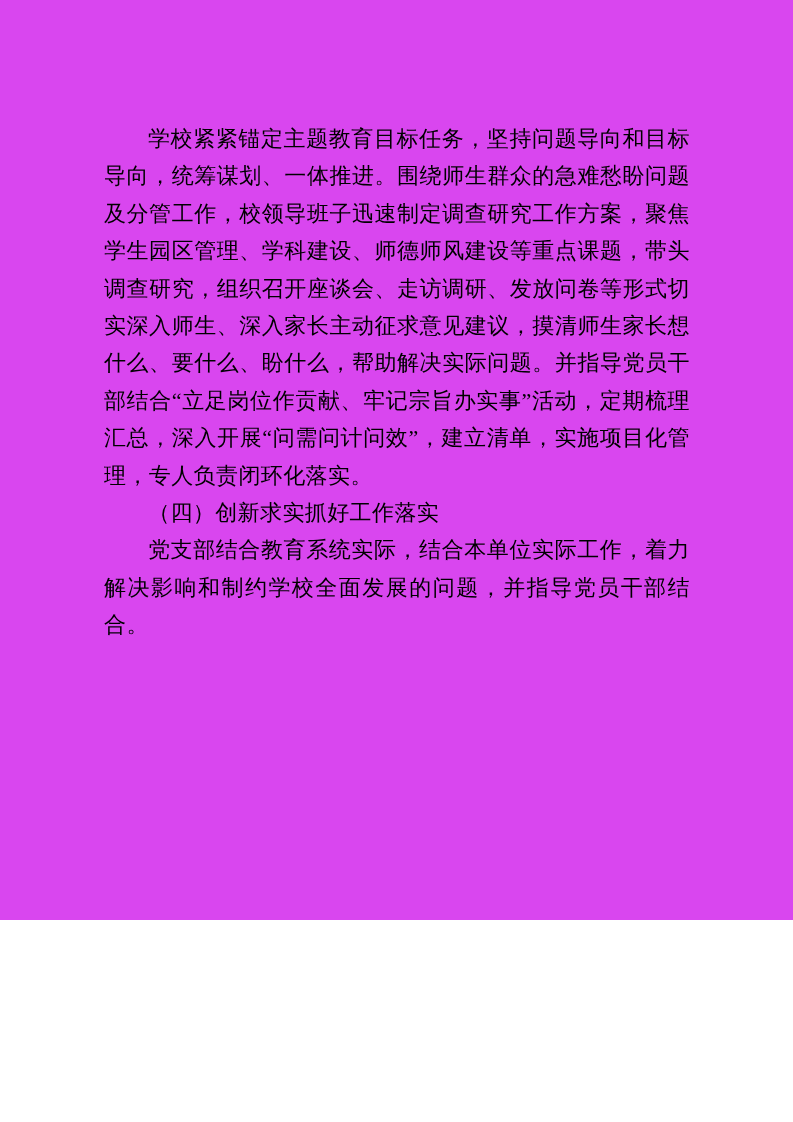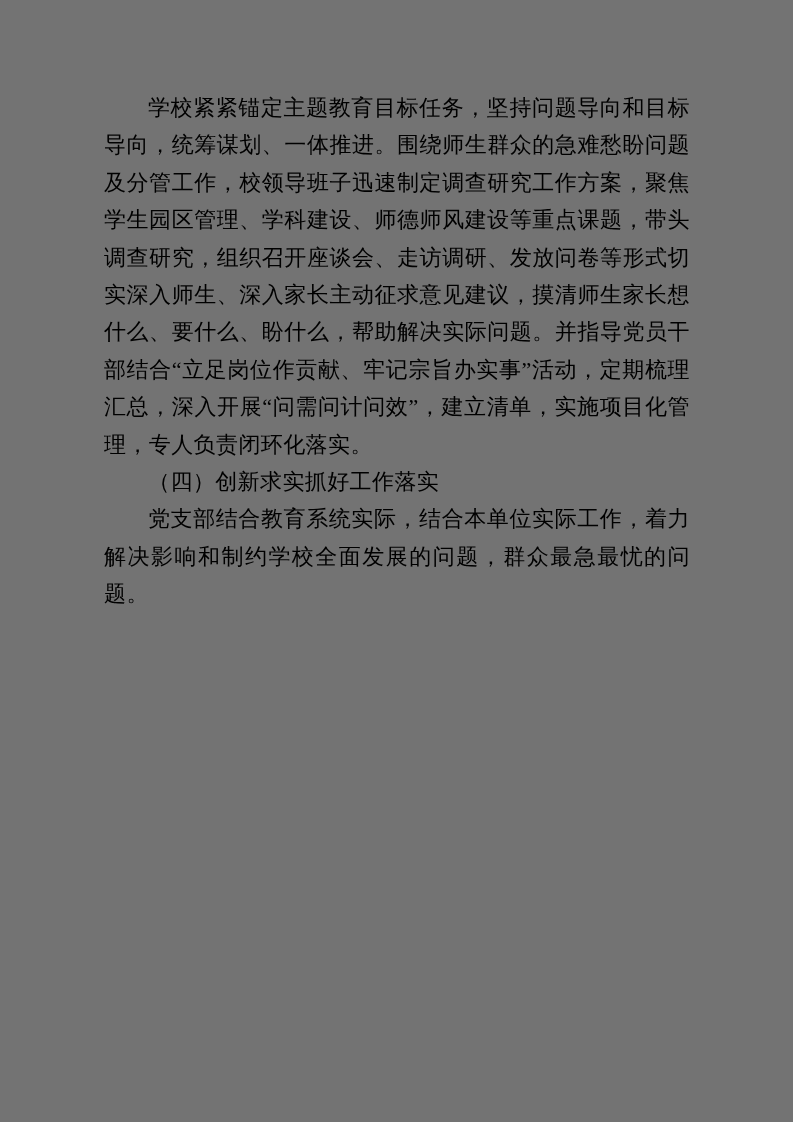--- a/index.html
+++ b/index.html
@@ -3,24 +3,24 @@
 <meta charset="utf-8">
 <style>
   html, body {
     margin: 0;
     padding: 0;
     background: #ffffff;
   }
   .page {
     position: relative;
     width: 793px;
-    height: 1122px;
-    background: #737373;
+    height: 920px;
+    background: #d946ef;
     box-sizing: border-box;
-    padding: 89px 103px 0 104px;
+    padding: 120px 103px 0 104px;
     overflow: hidden;
   }
   .doc-body {
     width: 586px;
   }
   .para {
     margin: 0;
     font-family: "Liberation Serif", serif;
     font-size: 22px;
     line-height: 37.4px;
@@ -32,15 +32,15 @@
     word-break: normal;
   }
 </style>
 </head>
 <body>
 
 <div class="page">
   <div class="doc-body">
     <p class="para">学校紧紧锚定主题教育目标任务，坚持问题导向和目标导向，统筹谋划、一体推进。围绕师生群众的急难愁盼问题及分管工作，校领导班子迅速制定调查研究工作方案，聚焦学生园区管理、学科建设、师德师风建设等重点课题，带头调查研究，组织召开座谈会、走访调研、发放问卷等形式切实深入师生、深入家长主动征求意见建议，摸清师生家长想什么、要什么、盼什么，帮助解决实际问题。并指导党员干部结合“立足岗位作贡献、牢记宗旨办实事”活动，定期梳理汇总，深入开展“问需问计问效”，建立清单，实施项目化管理，专人负责闭环化落实。</p>
     <p class="para">（四）创新求实抓好工作落实</p>
-    <p class="para">党支部结合教育系统实际，结合本单位实际工作，着力解决影响和制约学校全面发展的问题，群众最急最忧的问题。</p>
+    <p class="para">党支部结合教育系统实际，结合本单位实际工作，着力解决影响和制约学校全面发展的问题，并指导党员干部结合。</p>
   </div>
 </div>
 
 </body></html>

